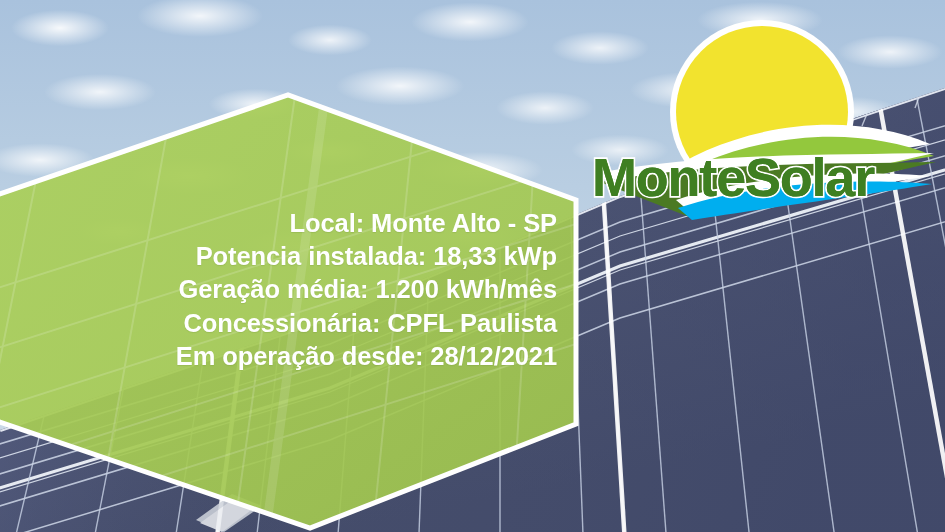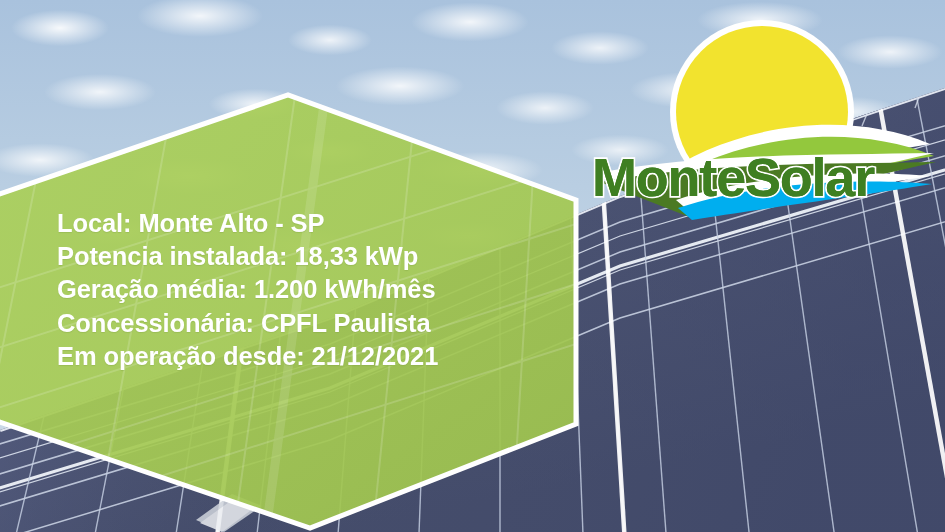--- a/index.html
+++ b/index.html
@@ -54,20 +54,21 @@
     position: absolute;
     left: 0; top: 0;
   }
 
   
   .info-block {
     position: absolute;
     left: 57px;
     top: 207px;
     width: 500px;
+    text-align: right;
   }
   .info-line {
     color: #ffffff;
     font-size: 25.5px;
     font-weight: bold;
     line-height: 33.2px;
     letter-spacing: -0.1px;
     white-space: nowrap;
     text-shadow: 0 1px 1px rgba(120,150,60,.28);
   }
@@ -223,21 +224,21 @@
         <line x1="330" y1="60" x2="262" y2="560"></line>
       </g>
     </g>
   </svg>
 
   <div class="info-block">
     <div class="info-line">Local: Monte Alto - SP</div>
     <div class="info-line">Potencia instalada: 18,33 kWp</div>
     <div class="info-line">Geração média: 1.200 kWh/mês</div>
     <div class="info-line">Concessionária: CPFL Paulista</div>
-    <div class="info-line">Em operação desde: 21/12/2021</div>
+    <div class="info-line">Em operação desde: 28/12/2021</div>
   </div>
 
   <svg class="logo-svg" width="945" height="532" viewBox="0 0 945 532">
 
     <circle cx="762" cy="112" r="92" fill="#ffffff"></circle>
     <circle cx="762" cy="112" r="86" fill="#F2E32E"></circle>
 
     <path d="M658,184 C 726,134 840,112 930,150 C 870,160 772,182 700,206 Z" fill="#ffffff" transform="translate(0,-6)"></path>
     <path d="M654,190 C 724,140 842,118 934,156 C 872,166 774,188 700,212 Z" fill="#93C83D"></path>
 

